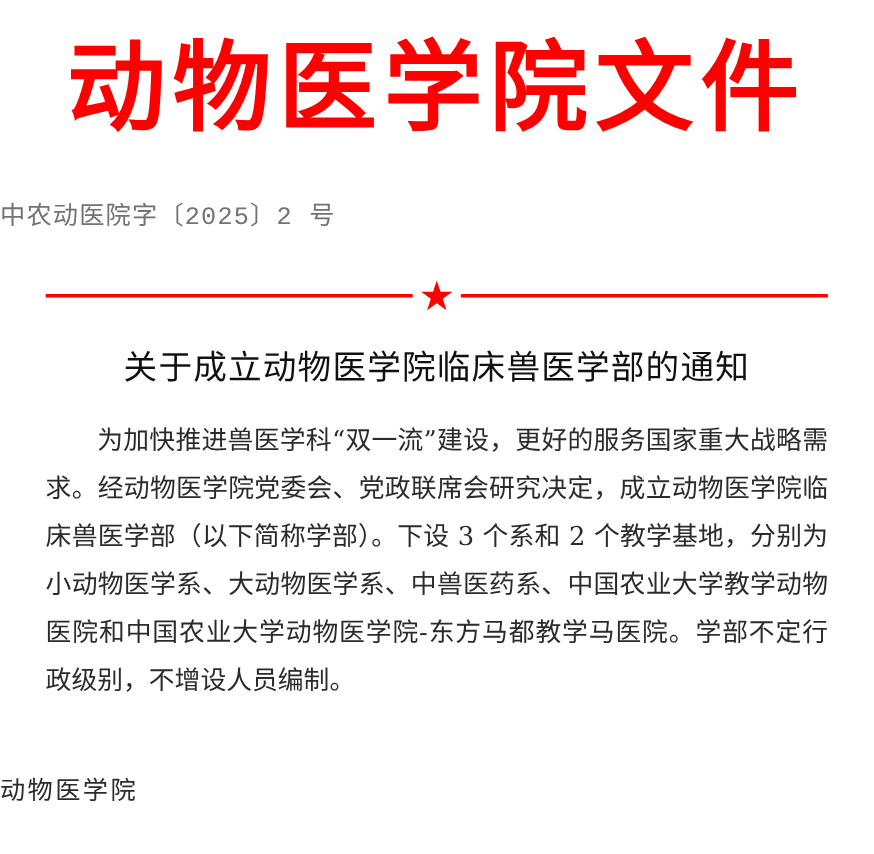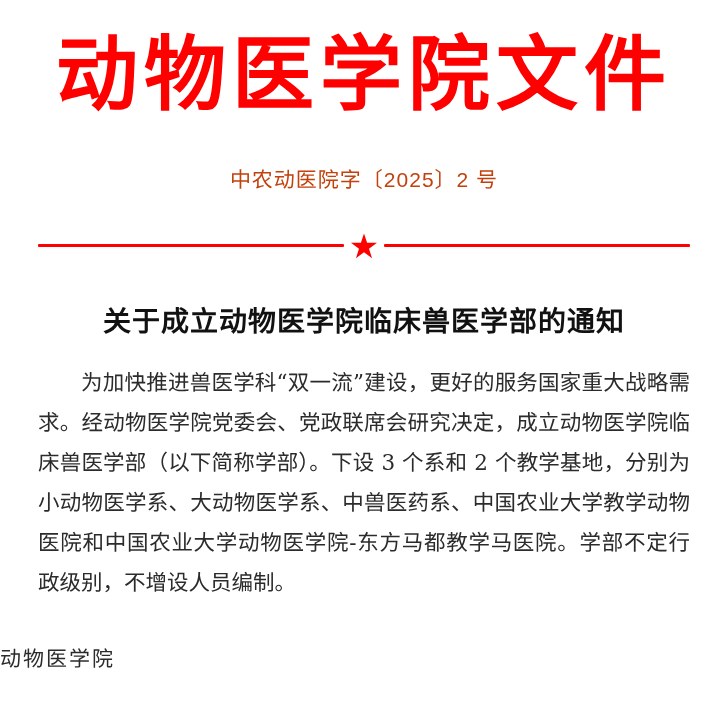--- a/index.html
+++ b/index.html
@@ -31,24 +31,23 @@
     font-size: 82px;
     line-height: 1.18;
     letter-spacing: 6px;
     font-family: "DejaVu Serif", "Liberation Serif", serif;
     white-space: nowrap;
   }
 
   
   .doc-number {
     margin-top: 40px;
-    text-align: center;
     font-size: 21px;
-    color: #c2410c;
-    font-family: Liberation Sans, sans-serif;
+    color: #737373;
+    font-family: Liberation Mono, monospace;
     letter-spacing: 1px;
   }
 
   
   .divider {
     margin: 36px 38px 0 38px;
     display: flex;
     align-items: center;
     height: 34px;
   }
@@ -61,24 +60,24 @@
   .divider .star {
     color: #ff0000;
     font-size: 34px;
     line-height: 34px;
     margin: 0 5px;
     font-family: "DejaVu Sans", sans-serif;
   }
 
   
   .notice-title {
-    margin-top: 36px;
+    margin-top: 20px;
     text-align: center;
     font-size: 28px;
-    font-weight: bold;
+    font-weight: normal;
     color: #111111;
     letter-spacing: 1px;
   }
 
   
   .body-text {
     margin: 24px 38px 0 38px;
     font-size: 21.5px;
     line-height: 40px;
     text-align: justify;

